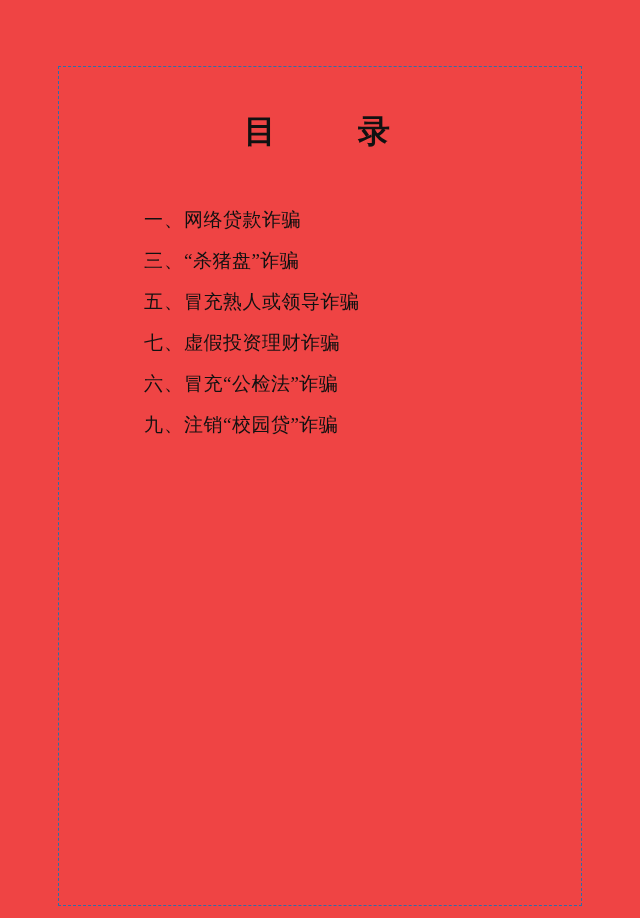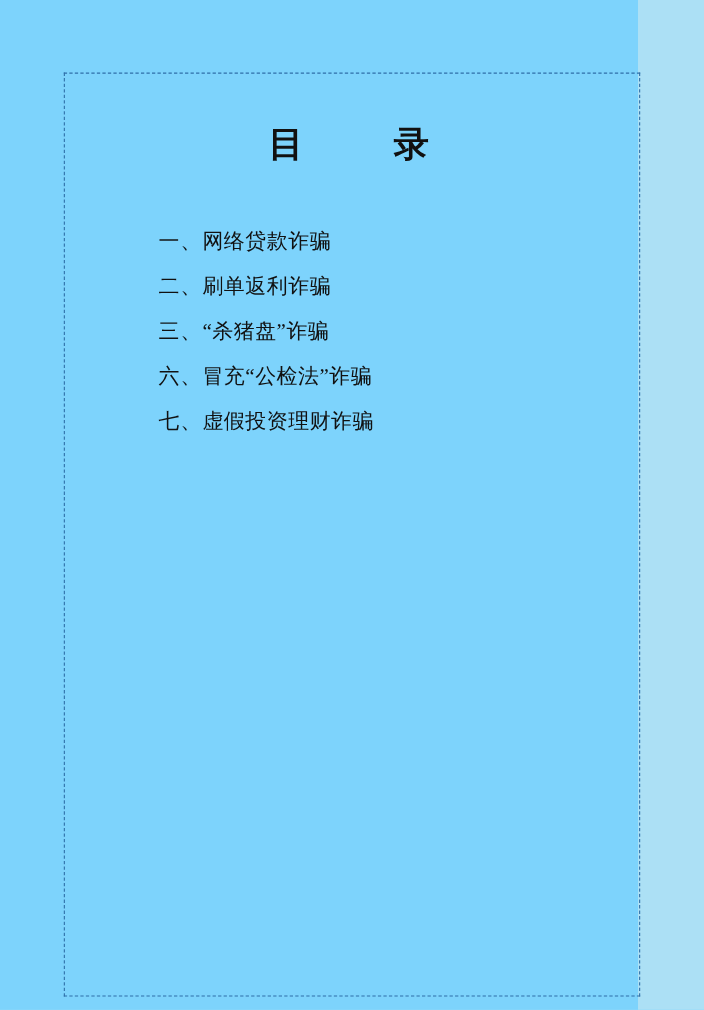--- a/index.html
+++ b/index.html
@@ -8,23 +8,23 @@
   }
   body {
     width: 640px;
     height: 918px;
     background: #ace0f5;
     font-family: "Liberation Serif", serif;
     overflow: hidden;
   }
   .page {
     position: relative;
-    width: 580px;
+    width: 640px;
     height: 918px;
-    background: #7dd3fc;
+    background: #ef4444;
     box-sizing: border-box;
   }
   .dashed-frame {
     position: absolute;
     left: 58px;
     top: 66px;
     width: 524px;
     height: 840px;
     border: 1px dashed #2f6fa8;
     box-sizing: border-box;
@@ -71,26 +71,29 @@
 
 <div class="page">
   <div class="dashed-frame"></div>
   <div class="content">
     <div class="doc-title">目　　录</div>
     <ul class="toc-list">
       <li class="toc-item">
         <span class="toc-num">一、</span><span class="toc-text">网络贷款诈骗</span>
       </li>
       <li class="toc-item">
-        <span class="toc-num">二、</span><span class="toc-text">刷单返利诈骗</span>
+        <span class="toc-num">三、</span><span class="toc-text">“杀猪盘”诈骗</span>
       </li>
       <li class="toc-item">
-        <span class="toc-num">三、</span><span class="toc-text">“杀猪盘”诈骗</span>
+        <span class="toc-num">五、</span><span class="toc-text">冒充熟人或领导诈骗</span>
+      </li>
+      <li class="toc-item">
+        <span class="toc-num">七、</span><span class="toc-text">虚假投资理财诈骗</span>
       </li>
       <li class="toc-item">
         <span class="toc-num">六、</span><span class="toc-text">冒充“公检法”诈骗</span>
       </li>
       <li class="toc-item">
-        <span class="toc-num">七、</span><span class="toc-text">虚假投资理财诈骗</span>
+        <span class="toc-num">九、</span><span class="toc-text">注销“校园贷”诈骗</span>
       </li>
     </ul>
   </div>
 </div>
 
 </body></html>

